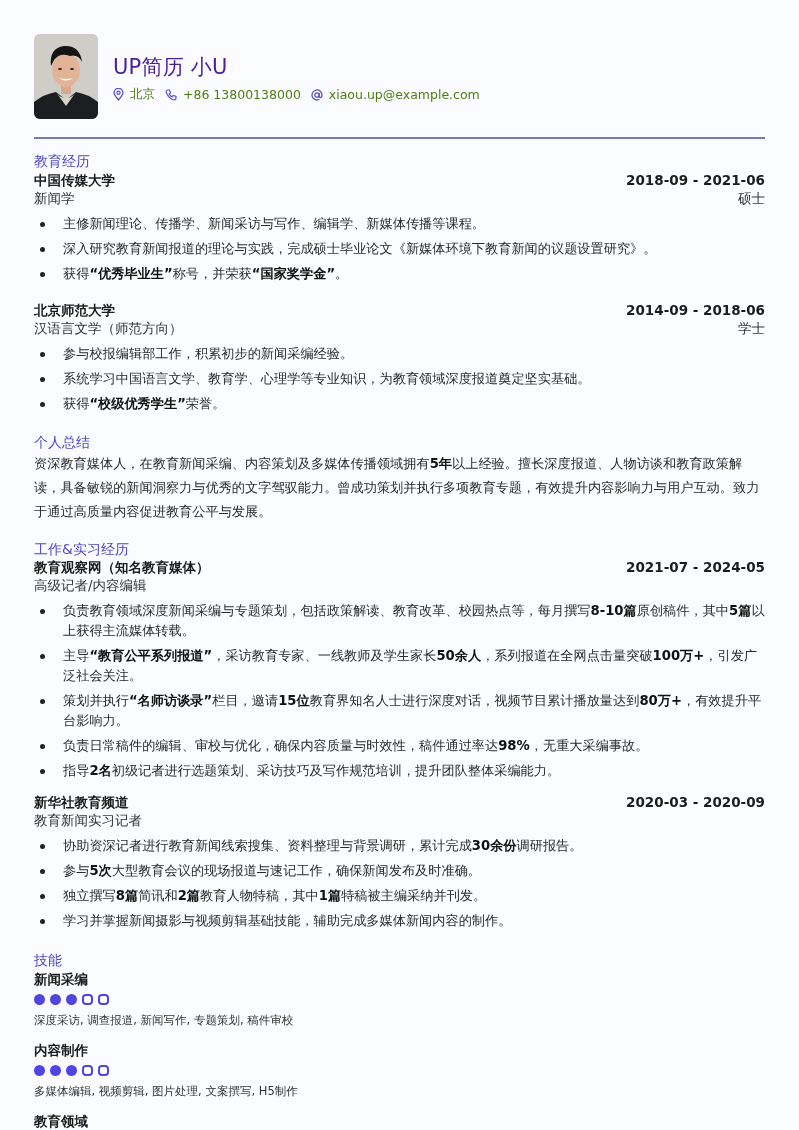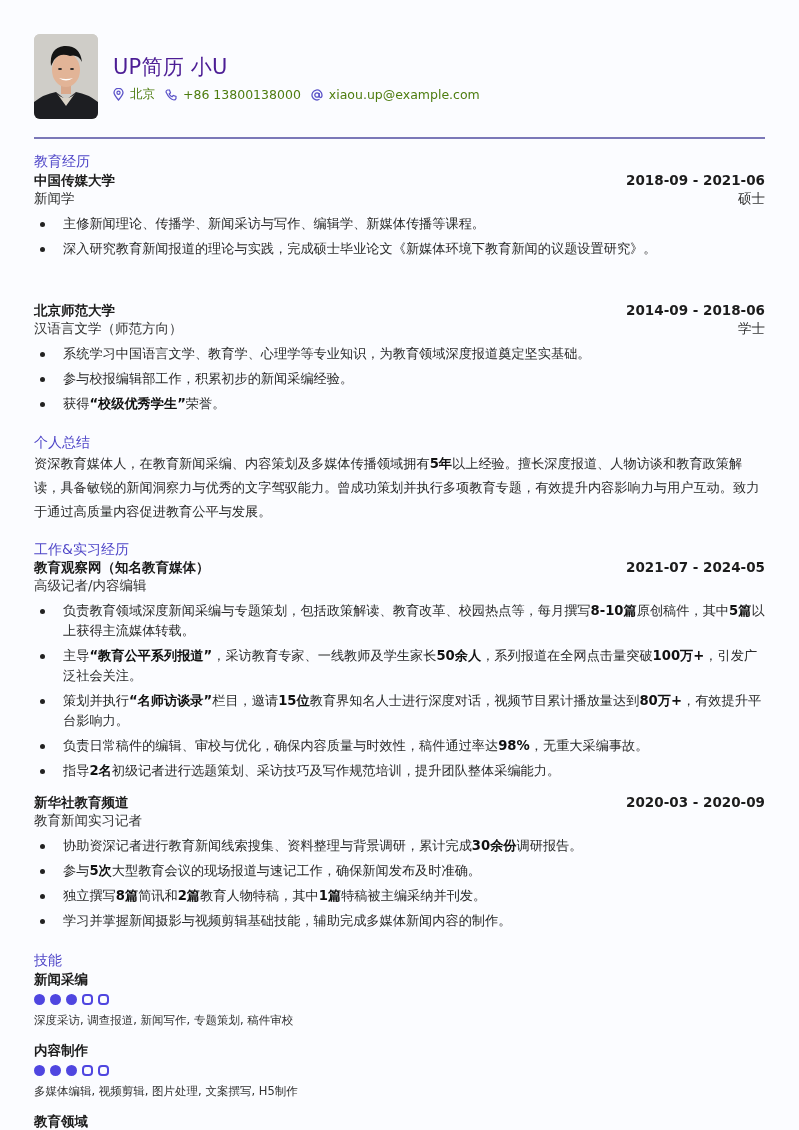--- a/index.html
+++ b/index.html
@@ -123,29 +123,30 @@
 
   <div class="section-title" style="top:153px">教育经历</div>
 
   <div class="row-title" style="top:172px">中国传媒大学</div>
   <div class="row-date" style="top:172px">2018-09 - 2021-06</div>
   <div class="row-sub" style="top:190px">新闻学</div>
   <div class="row-degree" style="top:190px">硕士</div>
   <div class="bullets" style="top:214px">
     <div class="bullet">主修新闻理论、传播学、新闻采访与写作、编辑学、新媒体传播等课程。</div>
     <div class="bullet">深入研究教育新闻报道的理论与实践，完成硕士毕业论文《新媒体环境下教育新闻的议题设置研究》。</div>
+    <div class="bullet">获得<b>“优秀毕业生”</b>称号，并荣获<b>“国家奖学金”</b>。</div>
   </div>
 
   <div class="row-title" style="top:302px">北京师范大学</div>
   <div class="row-date" style="top:302px">2014-09 - 2018-06</div>
   <div class="row-sub" style="top:320px">汉语言文学（师范方向）</div>
   <div class="row-degree" style="top:320px">学士</div>
   <div class="bullets" style="top:344px">
+    <div class="bullet">参与校报编辑部工作，积累初步的新闻采编经验。</div>
     <div class="bullet">系统学习中国语言文学、教育学、心理学等专业知识，为教育领域深度报道奠定坚实基础。</div>
-    <div class="bullet">参与校报编辑部工作，积累初步的新闻采编经验。</div>
     <div class="bullet">获得<b>“校级优秀学生”</b>荣誉。</div>
   </div>
 
   <div class="section-title" style="top:434px">个人总结</div>
   <div class="para" style="top:452px">资深教育媒体人，在教育新闻采编、内容策划及多媒体传播领域拥有<b>5年</b>以上经验。擅长深度报道、人物访谈和教育政策解读，具备敏锐的新闻洞察力与优秀的文字驾驭能力。曾成功策划并执行多项教育专题，有效提升内容影响力与用户互动。致力于通过高质量内容促进教育公平与发展。</div>
 
   <div class="section-title" style="top:541px">工作&amp;实习经历</div>
 
   <div class="row-title" style="top:559px">教育观察网（知名教育媒体）</div>
   <div class="row-date" style="top:559px">2021-07 - 2024-05</div>

